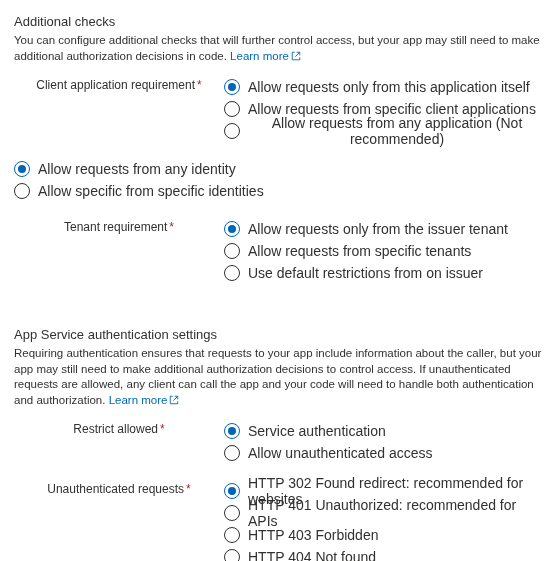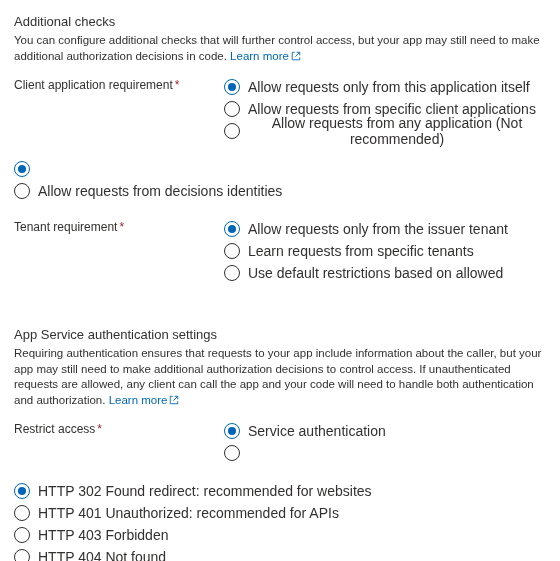--- a/index.html
+++ b/index.html
@@ -36,20 +36,21 @@
   .field-row {
     display: flex;
     align-items: flex-start;
     margin-bottom: 18px;
   }
   .field-label {
     width: 210px;
     flex: 0 0 210px;
     font-size: 12px;
     padding-top: 1px;
+    text-align: center;
   }
   .req { color: #a4262c; margin-left: 2px;}
   .field-control { flex: 1; }
   .radio-opt {
     display: flex;
     align-items: center;
     height: 20px;
     margin-bottom: 2px;
   }
   .radio-opt:last-child { margin-bottom: 0; text-align: center; }
@@ -106,77 +107,82 @@
       <span class="radio-circle"></span>
       <span class="radio-label">Allow requests from any application (Not recommended)</span>
     </div>
   </div>
 </div>
 
 <div class="field-row">
   <div class="field-control">
     <div class="radio-opt selected">
       <span class="radio-circle"></span>
+      <span class="radio-label">Allow requests from any identity</span>
     </div>
     <div class="radio-opt">
       <span class="radio-circle"></span>
-      <span class="radio-label">Allow requests from decisions identities</span>
+      <span class="radio-label">Allow specific from specific identities</span>
     </div>
   </div>
 </div>
 
 <div class="field-row">
   <div class="field-label">
     <span>Tenant requirement</span><span class="req">*</span>
   </div>
   <div class="field-control">
     <div class="radio-opt selected">
       <span class="radio-circle"></span>
       <span class="radio-label">Allow requests only from the issuer tenant</span>
     </div>
     <div class="radio-opt">
       <span class="radio-circle"></span>
-      <span class="radio-label">Learn requests from specific tenants</span>
+      <span class="radio-label">Allow requests from specific tenants</span>
     </div>
     <div class="radio-opt">
       <span class="radio-circle"></span>
-      <span class="radio-label">Use default restrictions based on allowed</span>
+      <span class="radio-label">Use default restrictions from on issuer</span>
     </div>
   </div>
 </div>
 
 <div class="spacer-lg"></div>
 
 <h3 class="section-title">App Service authentication settings</h3>
 <p class="section-desc">
   <span>Requiring authentication ensures that requests to your app include information about the caller, but your app may still need to make additional authorization decisions to control access. If unauthenticated requests are allowed, any client can call the app and your code will need to handle both authentication and authorization.</span>
   <a href="#" class="learnmore">
     <span>Learn more</span><span class="ext-icon"><svg width="10" height="10" viewBox="0 0 16 16" fill="none">
           <path d="M6 2H2v12h12v-4" stroke="#0067b8" stroke-width="1.4"></path>
           <path d="M9 2h5v5M14 2L7 9" stroke="#0067b8" stroke-width="1.4"></path>
         </svg></span>
   </a>
 </p>
 
 <div class="field-row">
   <div class="field-label">
-    <span>Restrict access</span><span class="req">*</span>
+    <span>Restrict allowed</span><span class="req">*</span>
   </div>
   <div class="field-control">
     <div class="radio-opt selected">
       <span class="radio-circle"></span>
       <span class="radio-label">Service authentication</span>
     </div>
     <div class="radio-opt">
       <span class="radio-circle"></span>
+      <span class="radio-label">Allow unauthenticated access</span>
     </div>
   </div>
 </div>
 
 <div class="field-row">
+  <div class="field-label">
+    <span>Unauthenticated requests</span><span class="req">*</span>
+  </div>
   <div class="field-control">
     <div class="radio-opt selected">
       <span class="radio-circle"></span>
       <span class="radio-label">HTTP 302 Found redirect: recommended for websites</span>
     </div>
     <div class="radio-opt">
       <span class="radio-circle"></span>
       <span class="radio-label">HTTP 401 Unauthorized: recommended for APIs</span>
     </div>
     <div class="radio-opt">

